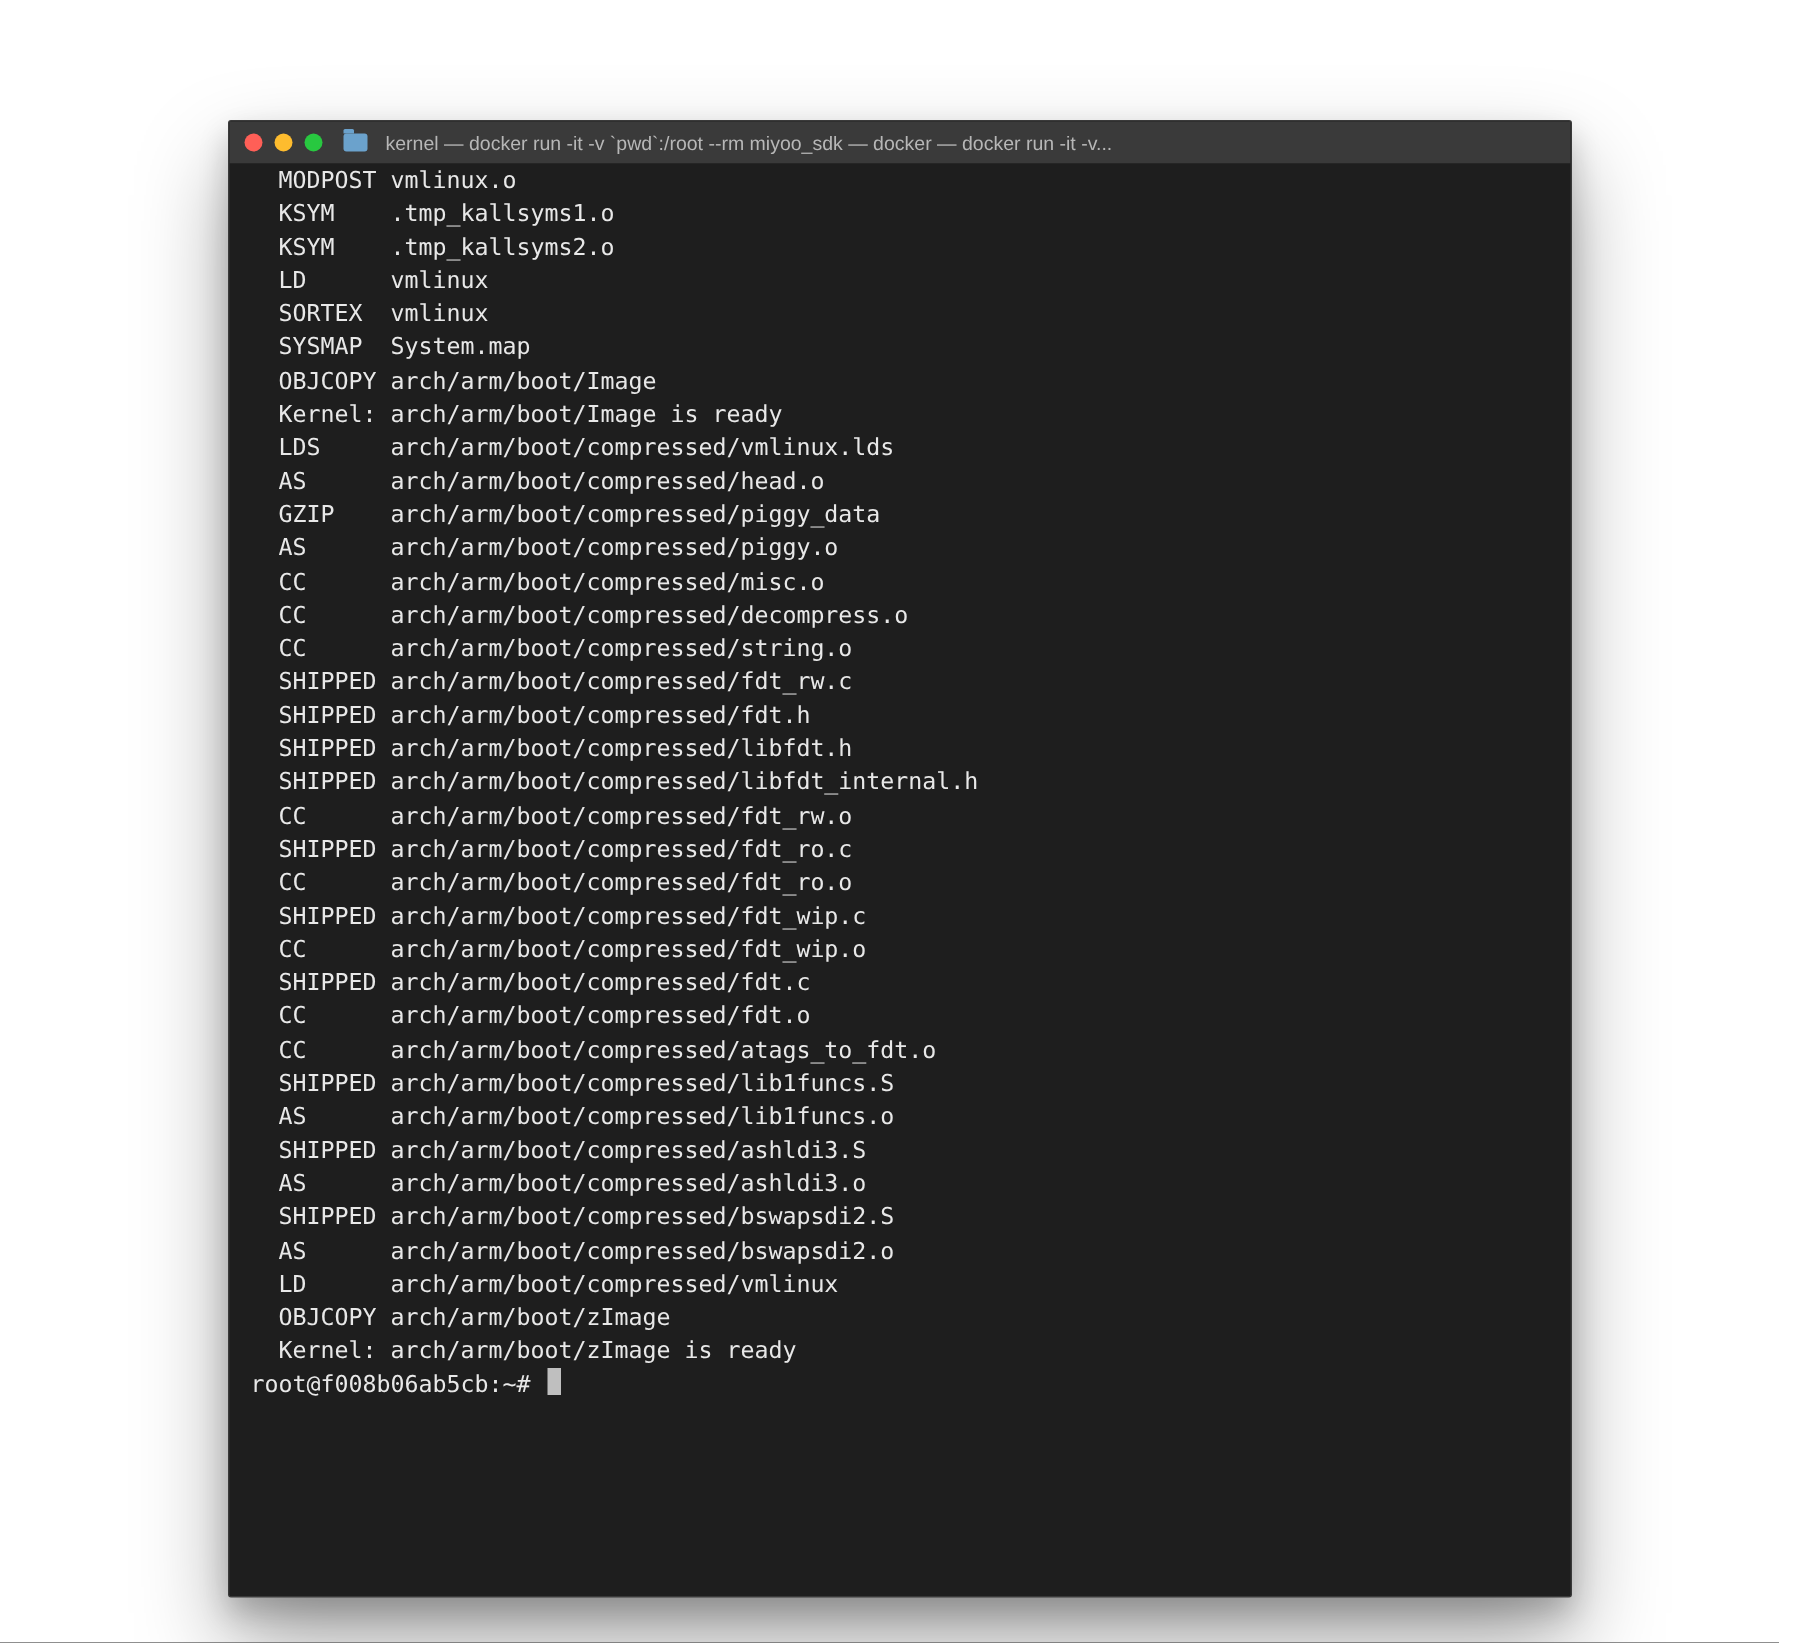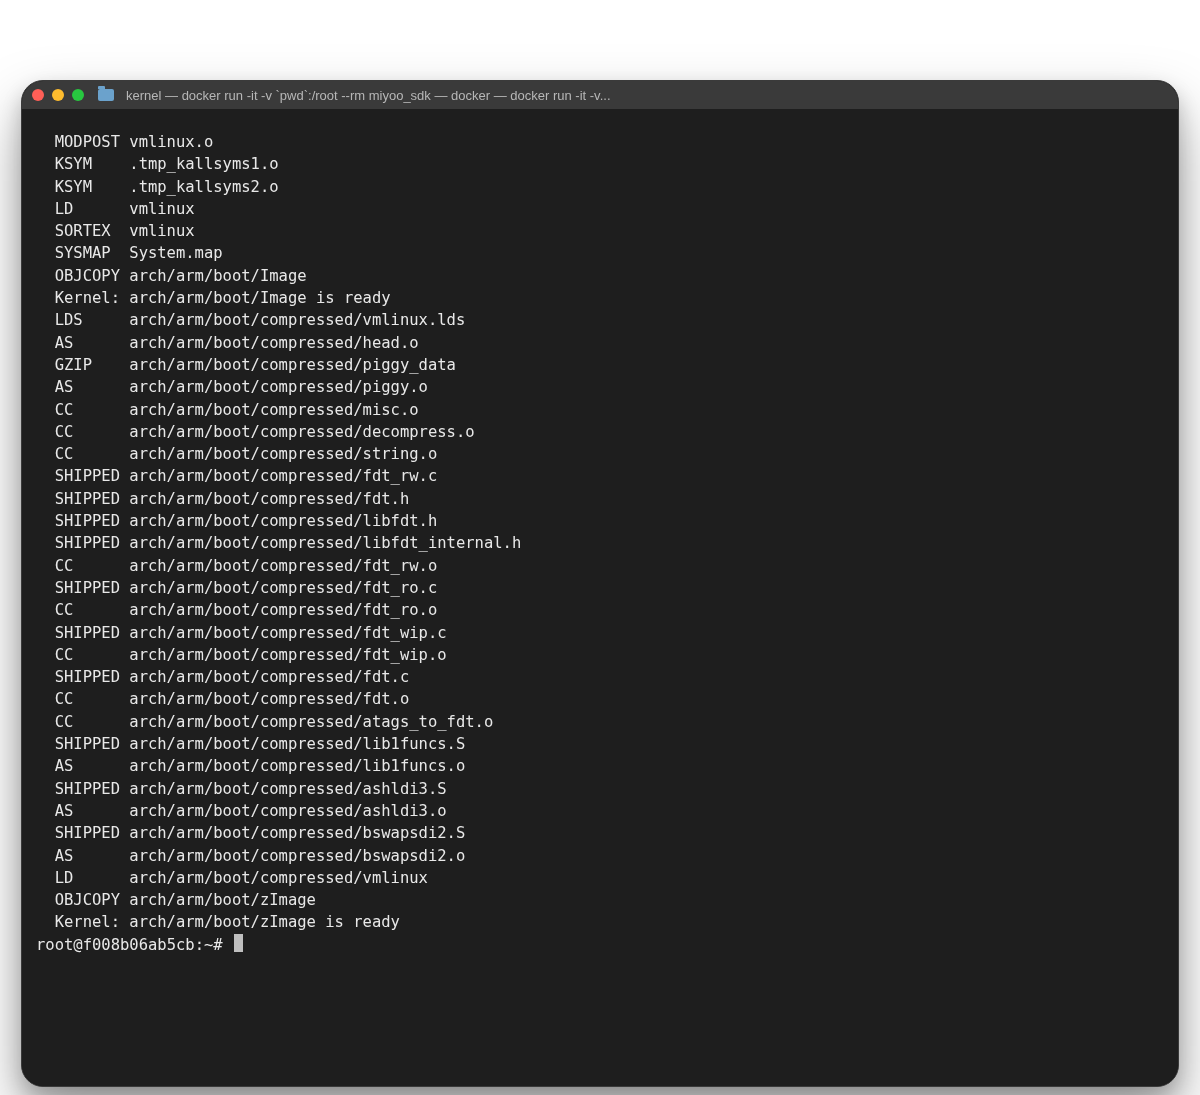--- a/index.html
+++ b/index.html
@@ -7,23 +7,23 @@
     background: #ffffff;
     width: 1200px;
     height: 1095px;
     display: flex;
     align-items: flex-start;
     justify-content: center;
     padding-top: 80px;
     font-family: "SF Mono", Menlo, Monaco, Consolas, monospace;
   }
   .window {
-    width: 1158px;
+    width: 896px;
     background: #1e1e1e;
-    border-radius: 22px;
+    border-radius: 2px;
     box-shadow: 0 30px 60px rgba(0,0,0,0.35), 0 10px 20px rgba(0,0,0,0.2);
     overflow: hidden;
     border: 1px solid #3a3a3a;
   }
   .titlebar {
     height: 28px;
     background: #3a3a3a;
     display: flex;
     align-items: center;
     padding: 0 10px;
@@ -60,21 +60,21 @@
     font-size: 13px;
     font-family: -apple-system, BlinkMacSystemFont, "Segoe UI", sans-serif;
     white-space: nowrap;
     overflow: hidden;
     text-overflow: ellipsis;
     flex: 1;
     margin-left: 4px;
   }
   .terminal-body {
     background: #1e1e1e;
-    padding: 22px 14px 130px 14px;
+    padding: 0 14px 130px 14px;
     color: #e8e8e8;
     font-size: 15.5px;
     line-height: 22.3px;
     white-space: pre;
     overflow: hidden;
   }
   .line { display: block; }
   .col-tag { display: inline-block; width: 8ch; }
   .indent { display: inline-block; width: 2ch; }
   .prompt-line { display: flex; }

